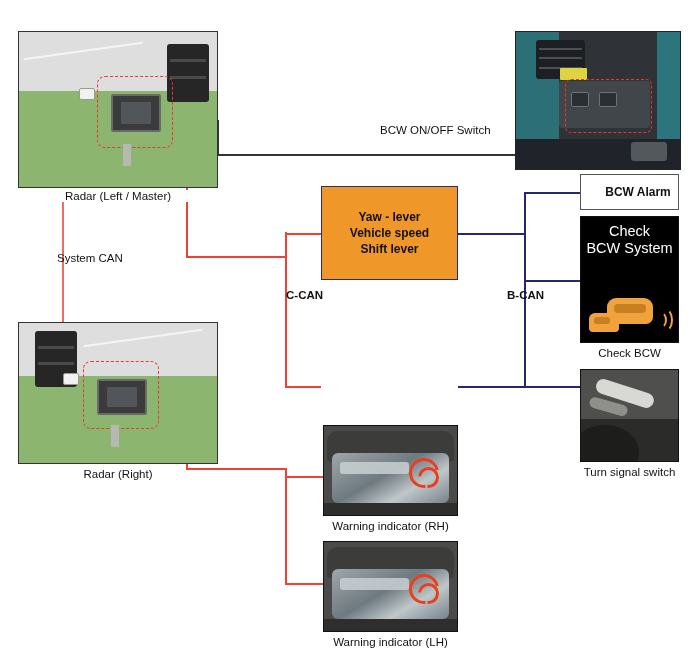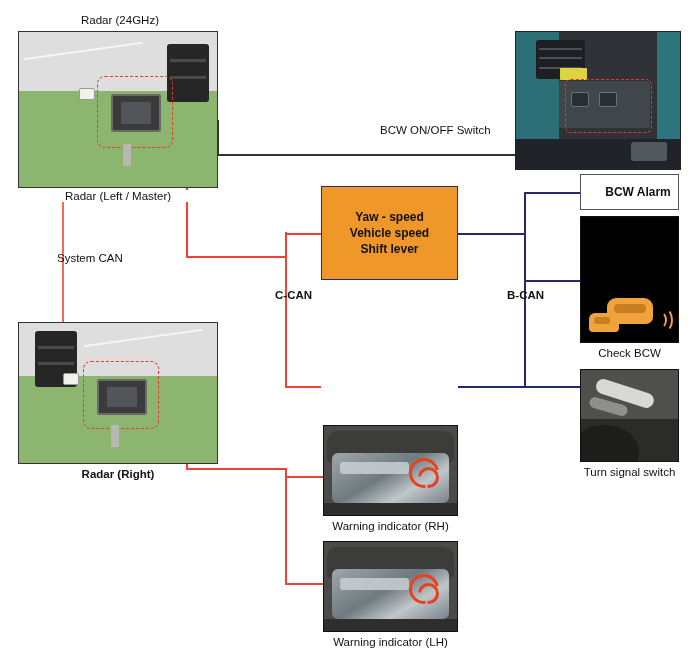--- a/index.html
+++ b/index.html
@@ -369,21 +369,20 @@
   .line.dark  { background: #333333; }
   .line.salmon{ background: #f26b5e; }
   .vline { width: 2px; }
   .hline { height: 2px; }
 </style>
 </head>
 <body>
 
 <div id="canvas">
 
-  <div class="lbl center" style="left:20px; top:14px; width:200px;">Radar  (24GHz)</div>
 
   <div class="line salmon vline" style="left:62px; top:192px; height:130px;"></div>
 
   <div class="line dark hline" style="left:219px; top:154px; width:296px;"></div>
   <div class="line dark vline" style="left:217px; top:120px; height:36px;"></div>
 
   <div class="line red vline" style="left:186px; top:188px; height:70px;"></div>
   <div class="line red hline" style="left:186px; top:256px; width:100px;"></div>
 
   <div class="line red vline" style="left:285px; top:232px; height:156px;"></div>
@@ -403,21 +402,21 @@
   <div class="line navy hline" style="left:458px; top:386px; width:68px;"></div>
   <div class="line navy vline" style="left:524px; top:192px; height:196px;"></div>
 
   <div class="line navy hline" style="left:524px; top:192px; width:56px;"></div>
 
   <div class="line navy hline" style="left:524px; top:280px; width:56px;"></div>
 
   <div class="line navy hline" style="left:524px; top:386px; width:56px;"></div>
 
   <div class="lbl" style="left:57px; top:252px;">System CAN</div>
-  <div class="lbl" style="left:275px; top:289px; font-weight:bold;">C-CAN</div>
+  <div class="lbl" style="left:286px; top:289px; font-weight:bold;">C-CAN</div>
   <div class="lbl" style="left:475px; top:289px; font-weight:bold;margin-left:32px;">B-CAN</div>
   <div class="lbl" style="left:380px; top:124px;text-align:right;">BCW ON/OFF Switch</div>
 
   <div class="photo-box" style="left:18px; top:31px; width:200px; height:157px;">
     <div class="radar-photo">
       <div class="bumper"></div>
       <div class="bumper-shade"></div>
       <div class="grass"></div>
       <div class="hood" style="left:4px; top:18px; width:120px;"></div>
       <div class="grille" style="left:148px; top:12px; width:42px; height:58px;"></div>
@@ -439,25 +438,25 @@
       <div class="grille" style="left:16px; top:8px; width:42px; height:56px;"></div>
       <div class="hood" style="left:64px; top:14px; width:120px;"></div>
       <div class="module" style="left:78px; top:56px; width:46px; height:32px;">
         <div class="module-inner"></div>
       </div>
       <div class="dash-outline" style="left:64px; top:38px; width:74px; height:66px; border-radius:8px;"></div>
       <div class="sensor" style="left:44px; top:50px; width:14px; height:10px;"></div>
       <div class="cable" style="left:92px; top:102px; width:8px; height:22px;"></div>
     </div>
   </div>
-  <div class="lbl center" style="left:18px; top:468px; width:200px;font-weight:bold;">Radar (Right)</div>
+  <div class="lbl center" style="left:18px; top:468px; width:200px;">Radar (Right)</div>
 
   <div class="node orange" style="left:321px; top:186px; width:137px; height:94px;">
     <div>
-      <div>Yaw - speed</div>
+      <div>Yaw - lever</div>
       <div>Vehicle speed</div>
       <div>Shift lever</div>
     </div>
   </div>
 
 
   <div class="node plain" style="left:580px; top:174px; width:99px; height:36px;padding-left:17px;">
     <span>BCW Alarm</span>
   </div>
 
@@ -476,20 +475,24 @@
         <div class="btn" style="left:44%; top:22%;"></div>
       </div>
       <div class="dash-outline" style="left:30%; top:34%; width:52%; height:38%; border-radius:6px;"></div>
       <div class="lowerdash"></div>
       <div class="grip"></div>
     </div>
   </div>
 
   <div class="photo-box" style="left:580px; top:216px; width:99px; height:127px; border-color:#111;">
     <div class="cluster">
+      <div class="ctext">
+        <div>Check</div>
+        <div>BCW System</div>
+      </div>
       <div class="car-top"></div>
       <div class="car-side"></div>
       <div class="waves">
         <span style="left:0; top:3px; width:10px; height:14px;"></span>
         <span style="left:4px; top:0px; width:12px; height:20px;"></span>
       </div>
     </div>
   </div>
   <div class="lbl center" style="left:580px; top:347px; width:99px;">Check BCW</div>
 

